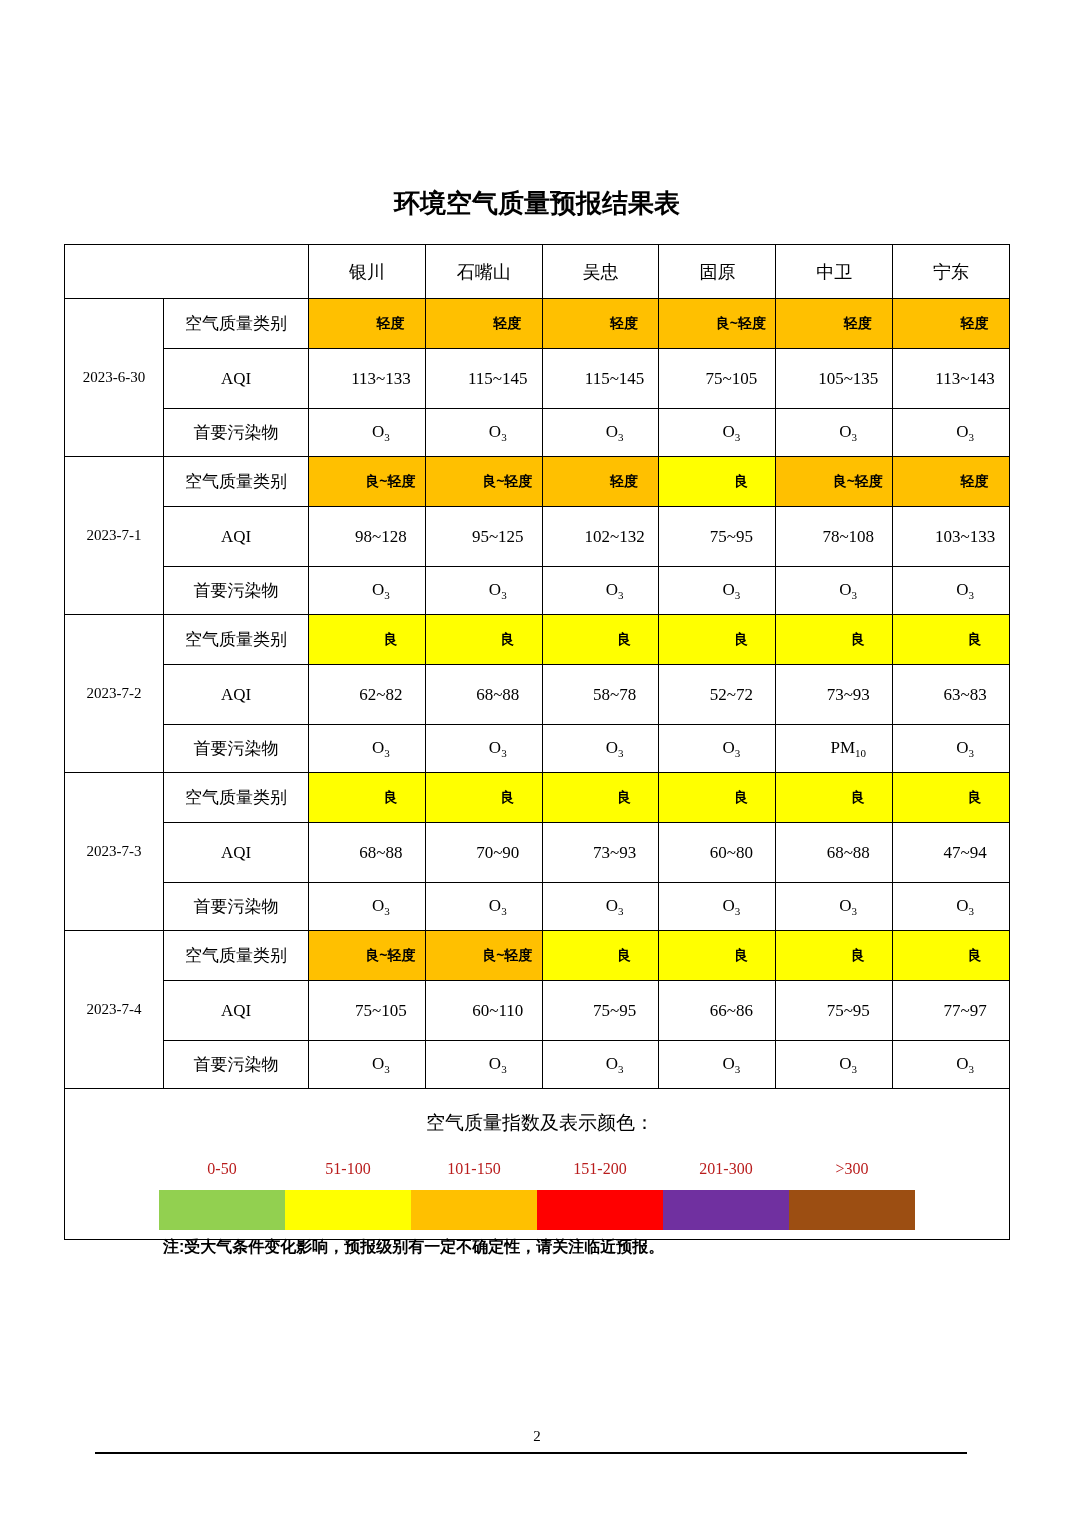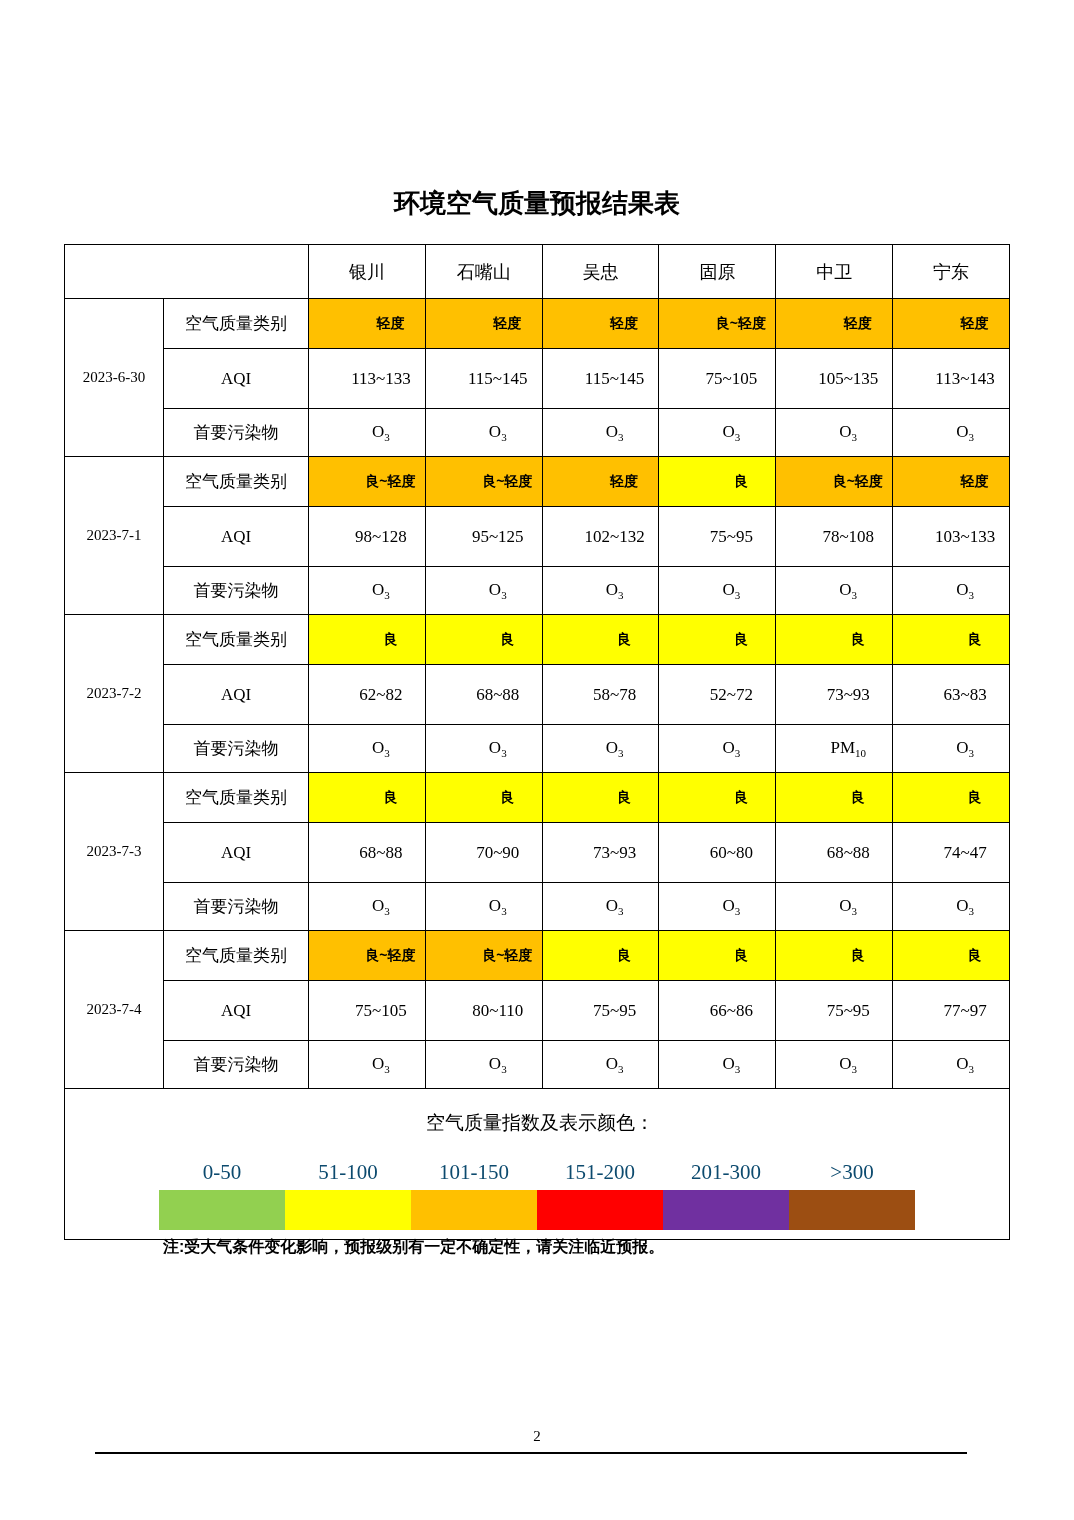--- a/index.html
+++ b/index.html
@@ -38,21 +38,21 @@
   td.aqi-cell, td.pol-cell { font-size: 17px; font-family: "Liberation Serif", serif; padding-left: 28px; }
   td.pol-cell sub { font-size: 11px; }
   td.legend-cell { padding: 0; text-align: left; vertical-align: top; }
   .legend-title {
     margin: 12px 0 0 6px;
     font-size: 19px; font-family: "Liberation Sans", sans-serif; color: #000;
   }
   .legend-ranges { margin-top: 24px; height: 20px; white-space: nowrap; }
   .legend-ranges span {
     display: inline-block; width: 126px; text-align: center;
-    font-size: 21px; font-family: "Liberation Serif", serif; color: #0c4a6e;
+    font-size: 16px; font-family: "Liberation Serif", serif; color: #b91c1c;
   }
   .legend-bar { margin-top: 10px; height: 40px; white-space: nowrap; font-size: 0; }
   .legend-bar div { display: inline-block; width: 126px; height: 40px; }
   .doc-note {
     position: absolute; left: 115px; top: 1237px;
     font-size: 16px; font-weight: bold; color: #000;
     font-family: "Liberation Sans", sans-serif;
     margin-left: 48px;
   }
   .page-number {
@@ -187,21 +187,21 @@
           <td class="cat-cell" style="background: rgb(255, 255, 0);">良</td>
           <td class="cat-cell" style="background: rgb(255, 255, 0);">良</td>
         </tr>
         <tr class="r-aqi">
           <td class="label-cell">AQI</td>
           <td class="aqi-cell">68~88</td>
           <td class="aqi-cell">70~90</td>
           <td class="aqi-cell">73~93</td>
           <td class="aqi-cell">60~80</td>
           <td class="aqi-cell">68~88</td>
-          <td class="aqi-cell">74~47</td>
+          <td class="aqi-cell">47~94</td>
         </tr>
         <tr class="r-pol">
           <td class="label-cell">首要污染物</td>
           <td class="pol-cell">O<sub>3</sub></td>
           <td class="pol-cell">O<sub>3</sub></td>
           <td class="pol-cell">O<sub>3</sub></td>
           <td class="pol-cell">O<sub>3</sub></td>
           <td class="pol-cell">O<sub>3</sub></td>
           <td class="pol-cell">O<sub>3</sub></td>
         </tr>
@@ -211,21 +211,21 @@
           <td class="cat-cell" style="background: rgb(255, 192, 0);">良~轻度</td>
           <td class="cat-cell" style="background: rgb(255, 192, 0);">良~轻度</td>
           <td class="cat-cell" style="background: rgb(255, 255, 0);">良</td>
           <td class="cat-cell" style="background: rgb(255, 255, 0);">良</td>
           <td class="cat-cell" style="background: rgb(255, 255, 0);">良</td>
           <td class="cat-cell" style="background: rgb(255, 255, 0);">良</td>
         </tr>
         <tr class="r-aqi">
           <td class="label-cell">AQI</td>
           <td class="aqi-cell">75~105</td>
-          <td class="aqi-cell">80~110</td>
+          <td class="aqi-cell">60~110</td>
           <td class="aqi-cell">75~95</td>
           <td class="aqi-cell">66~86</td>
           <td class="aqi-cell">75~95</td>
           <td class="aqi-cell">77~97</td>
         </tr>
         <tr class="r-pol">
           <td class="label-cell">首要污染物</td>
           <td class="pol-cell">O<sub>3</sub></td>
           <td class="pol-cell">O<sub>3</sub></td>
           <td class="pol-cell">O<sub>3</sub></td>

